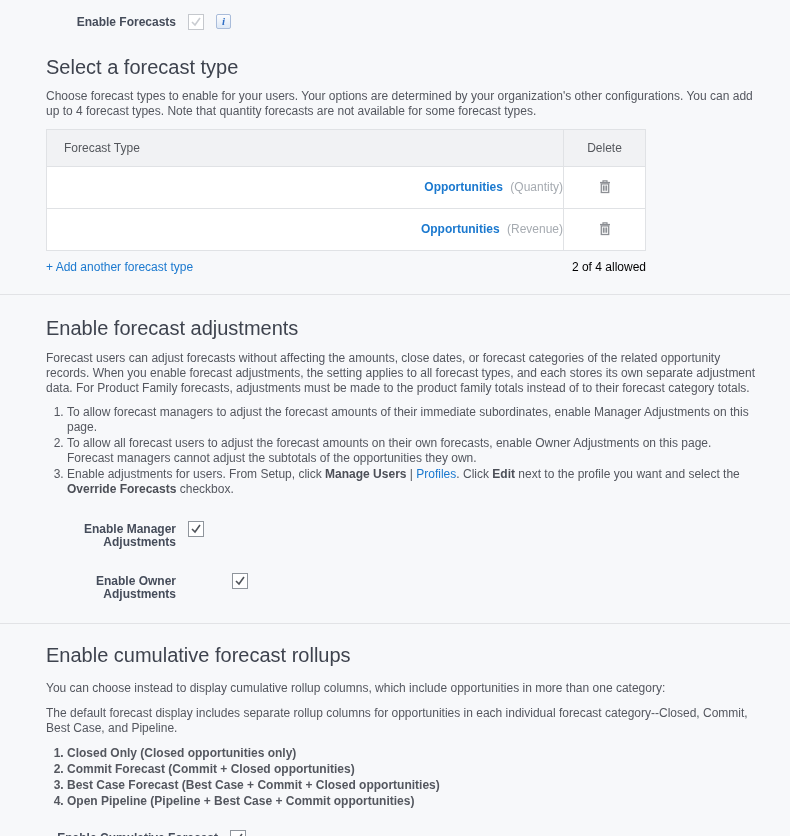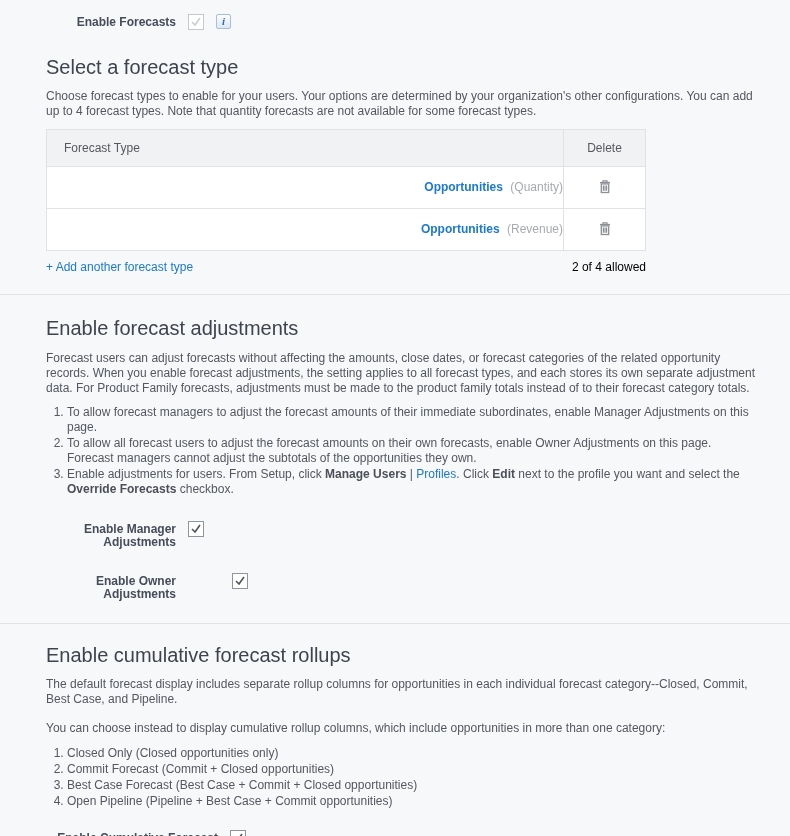--- a/index.html
+++ b/index.html
@@ -114,21 +114,21 @@
   ol.steps { margin: 9px 0 0 0; padding-left: 21px; max-width: 710px; }
   ol.steps li { margin-bottom: 1px; }
   ol.steps a { color: #1b79cf; text-decoration: none; }
   ol.steps strong { color: #4c4f57; }
   .mgr-row { margin-top: 24px; }
   .own-row { margin-top: 24px; padding-bottom: 22px; gap: 44px; }
   
   #sec3 h1 { margin-top: 19px; }
   #sec3 p.desc1 { margin-top: 10px; }
   #sec3 p.desc2 { margin-top: 14px; }
-  ol.options { margin: 10px 0 0 0; padding-left: 21px; }
+  ol.options { margin: 10px 0 0 0; padding-left: 21px; font-weight: bold; }
   ol.options li { margin-bottom: 1px; }
   .cum-row { margin-top: 21px; padding-bottom: 20px; }
 </style>
 </head>
 <body>
 
 <div class="sec" id="sec1">
 
   <div class="form-row top-row">
     <div class="form-label">Enable Forecasts</div>
@@ -226,23 +226,23 @@
     </span>
   </div>
 </div>
 
 <hr class="divider">
 
 <div class="sec" id="sec3">
 
   <h1>Enable cumulative forecast rollups</h1>
 
+  <p class="desc desc2">You can choose instead to display cumulative rollup columns, which include opportunities in more than one category:</p>
+
   <p class="desc desc1">The default forecast display includes separate rollup columns for opportunities in each individual forecast category--Closed, Commit, Best Case, and Pipeline.</p>
-
-  <p class="desc desc2">You can choose instead to display cumulative rollup columns, which include opportunities in more than one category:</p>
 
   <ol class="options">
       <li>Closed Only (Closed opportunities only)</li>
       <li>Commit Forecast (Commit + Closed opportunities)</li>
       <li>Best Case Forecast (Best Case + Commit + Closed opportunities)</li>
       <li>Open Pipeline (Pipeline + Best Case + Commit opportunities)</li>
     </ol>
 
   <div class="form-row cum-row">
     <div class="form-label wide">Enable Cumulative Forecast Rollups</div>

